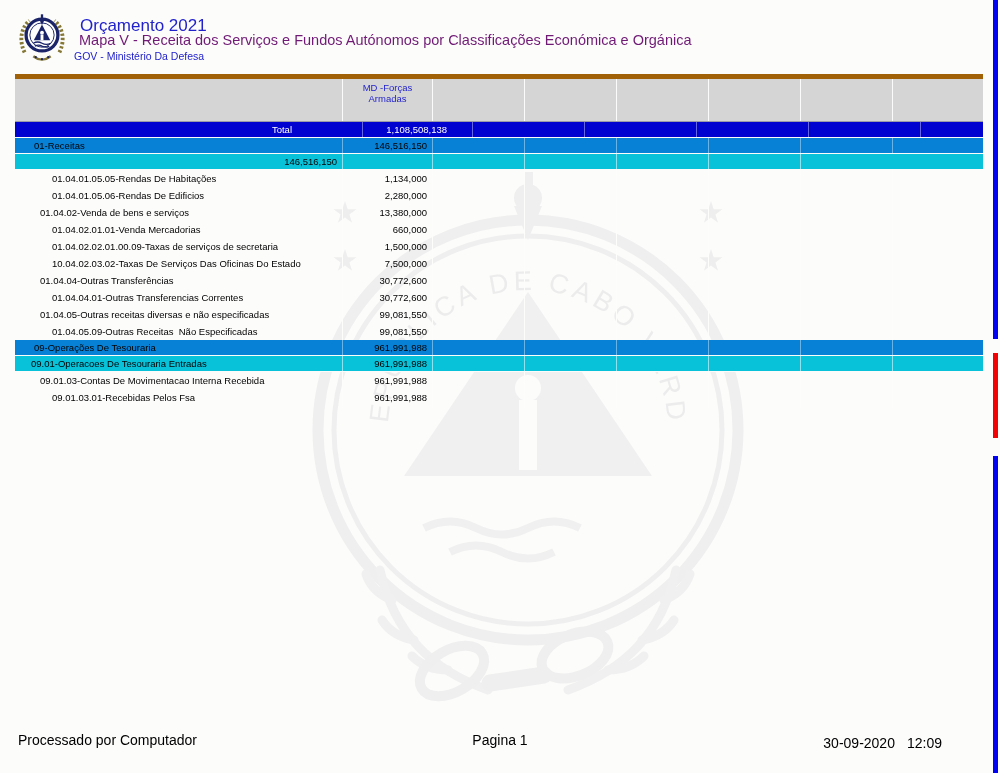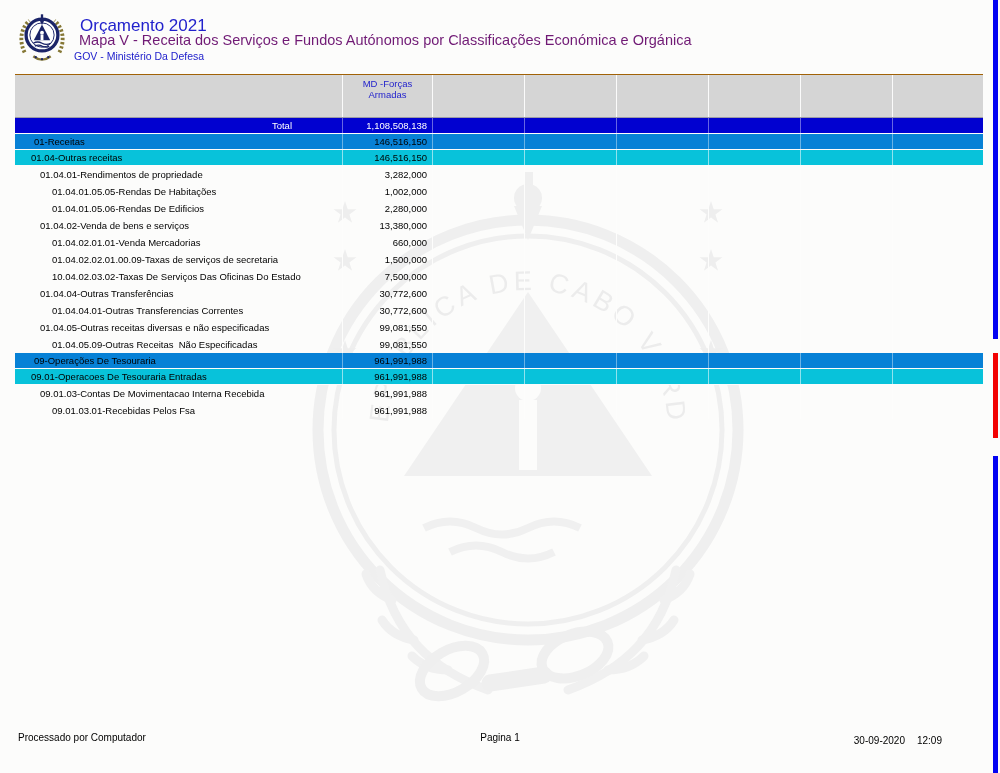--- a/index.html
+++ b/index.html
@@ -11,25 +11,25 @@
   .hdr-line2{position:absolute;left:79px;top:32px;font-size:14.5px;color:#701a75;}
   .hdr-line3{position:absolute;left:74px;top:50px;font-size:10.5px;color:#2222cc;}
   .logo{position:absolute;left:13px;top:9px;}
 
   
   .watermark{position:absolute;left:0;top:0;pointer-events:none;}
 
   
   .tbl{position:absolute;left:15px;top:74px;width:968px;font-size:9.5px;}
   .grid{display:grid;grid-template-columns:327px 90px 92px 92px 92px 92px 92px 91px;}
-  .thead{height:42px;background:#d5d5d5;border-top:1px solid #a16207;border-bottom:1px solid #9b9ba8;}
+  .thead{height:42px;background:#d5d5d5;border-top:5px solid #a16207;border-bottom:1px solid #9b9ba8;}
   .thead .cell + .cell{border-left:1px solid #fbfbfb;}
   .md-hdr{color:#2323cc;line-height:11px;text-align:center;padding-top:3px;}
   .row .cell + .cell{border-left-width:1px;border-left-style:solid;border-left-color:transparent;}
-  .row.total{height:15px;line-height:15px;background:#0101d0;color:#fff;border-bottom:1px solid #fcfcfb;}
+  .row.total{height:15px;line-height:15px;background:#0101d0;color:#fff;border-bottom:1px solid #fcfcfb;gap:20px;}
   .row.blue{height:15px;line-height:15px;background:#0781d6;border-bottom:1px solid #fcfcfb;}
   .row.cyan{height:15px;line-height:15px;background:#08c2da;border-bottom:1px solid #fcfcfb;}
   .row.white{height:17px;line-height:17px;background:transparent;}
   .row.total .cell + .cell,
   .row.blue  .cell + .cell{border-left-color:rgba(255,255,255,0.40);padding-left:19px;}
   .row.cyan  .cell + .cell{border-left-color:rgba(255,255,255,0.55);}
   .row.white .cell + .cell{border-left-color:#fdfdfc;}
   .lbl{white-space:pre;overflow:hidden;}
   .row.total .lbl{text-align:right;padding-right:50px;}
   .lv1 .lbl{padding-left:19px;}
@@ -38,21 +38,21 @@
   .lv4 .lbl{padding-left:37px;}
   .val{text-align:right;padding-right:5px;}
 
   
   .bar{position:absolute;left:993px;width:5px;}
   .bar.b1{top:0;height:339px;background:#0202f2;}
   .bar.rd{top:353px;height:85px;background:#f20202;}
   .bar.b2{top:456px;height:317px;background:#0202f2;}
 
   
-  .foot{position:absolute;font-size:10px;color:#000;}
+  .foot{position:absolute;font-size:14px;color:#000;}
   .foot.left{left:18px;top:732px;}
   .foot.center{left:0;right:0;top:732px;text-align:center;}
   .foot.right{right:58px;top:735px;}
   .foot.right .t{margin-left:12px;}
 </style>
 </head>
 <body>
 
 <div class="page">
 
@@ -180,44 +180,33 @@
       <div class="cell val">146,516,150</div>
       <div class="cell"></div>
       <div class="cell"></div>
       <div class="cell"></div>
       <div class="cell"></div>
       <div class="cell"></div>
       <div class="cell"></div>
     </div>
 
     <div class="row grid cyan lv2">
-      <div class="cell lbl">01.04-Outras receitas</div>
       <div class="cell val">146,516,150</div>
       <div class="cell"></div>
       <div class="cell"></div>
       <div class="cell"></div>
       <div class="cell"></div>
       <div class="cell"></div>
       <div class="cell"></div>
     </div>
 
-    <div class="row grid white lv3">
-      <div class="cell lbl">01.04.01-Rendimentos de propriedade</div>
-      <div class="cell val">3,282,000</div>
-      <div class="cell"></div>
-      <div class="cell"></div>
-      <div class="cell"></div>
-      <div class="cell"></div>
-      <div class="cell"></div>
-      <div class="cell"></div>
-    </div>
 
     <div class="row grid white lv4">
       <div class="cell lbl">01.04.01.05.05-Rendas De Habitações</div>
-      <div class="cell val">1,002,000</div>
+      <div class="cell val">1,134,000</div>
       <div class="cell"></div>
       <div class="cell"></div>
       <div class="cell"></div>
       <div class="cell"></div>
       <div class="cell"></div>
       <div class="cell"></div>
     </div>
 
     <div class="row grid white lv4">
       <div class="cell lbl">01.04.01.05.06-Rendas De Edificios</div>

